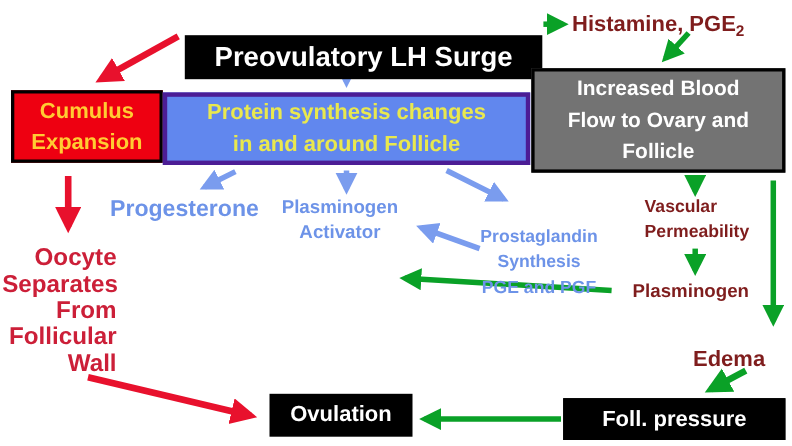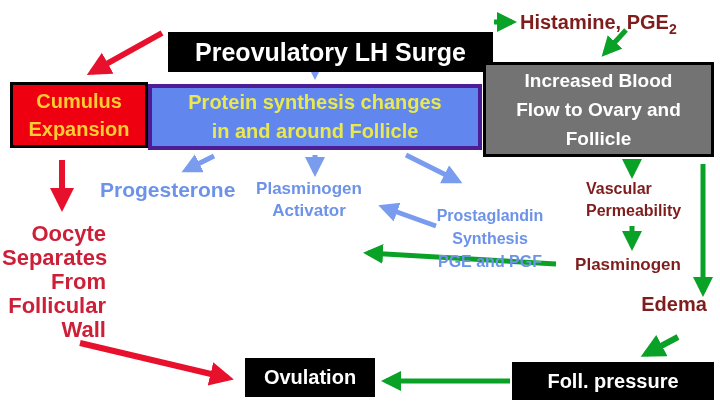--- a/index.html
+++ b/index.html
@@ -26,21 +26,21 @@
   .bluetext{color:#6d93e8;}
   .redtext{color:#cc1f38;}
   #histamine-label{left:520px;top:11px;width:198px;font-size:20px;text-align:left;}
   #histamine-label sub{font-size:14px;line-height:0;}
   #progesterone-label{left:100px;top:178px;width:128px;font-size:21px;text-align:center;}
   #activator-label{left:243px;top:178px;width:132px;font-size:17px;line-height:22px;text-align:center;}
   #prostaglandin-label{left:418px;top:180px;width:144px;font-size:16px;line-height:23px;text-align:center;margin-top:24px;}
   #vascular-label{left:586px;top:178px;width:118px;font-size:16px;line-height:22px;text-align:left;}
   #plasminogen-label{left:562px;top:255px;width:132px;font-size:17px;text-align:center;}
   #oocyte-label{left:2px;top:222px;width:104px;font-size:22px;line-height:24px;text-align:right;}
-  #edema-label{left:630px;top:293px;width:88px;font-size:20px;text-align:center;}
+  #edema-label{left:630px;top:316px;width:88px;font-size:20px;text-align:left;}
   #arrows{left:0;top:0;width:720px;height:405px;pointer-events:none;}
 </style>
 </head>
 <body>
 
 <div id="canvas">
 
   <svg id="arrows" class="abs" viewBox="0 0 720 405" xmlns="http://www.w3.org/2000/svg">
     <defs>
       <marker id="ah-red" markerWidth="5" markerHeight="5" refX="3" refY="2" orient="auto" markerUnits="strokeWidth">

